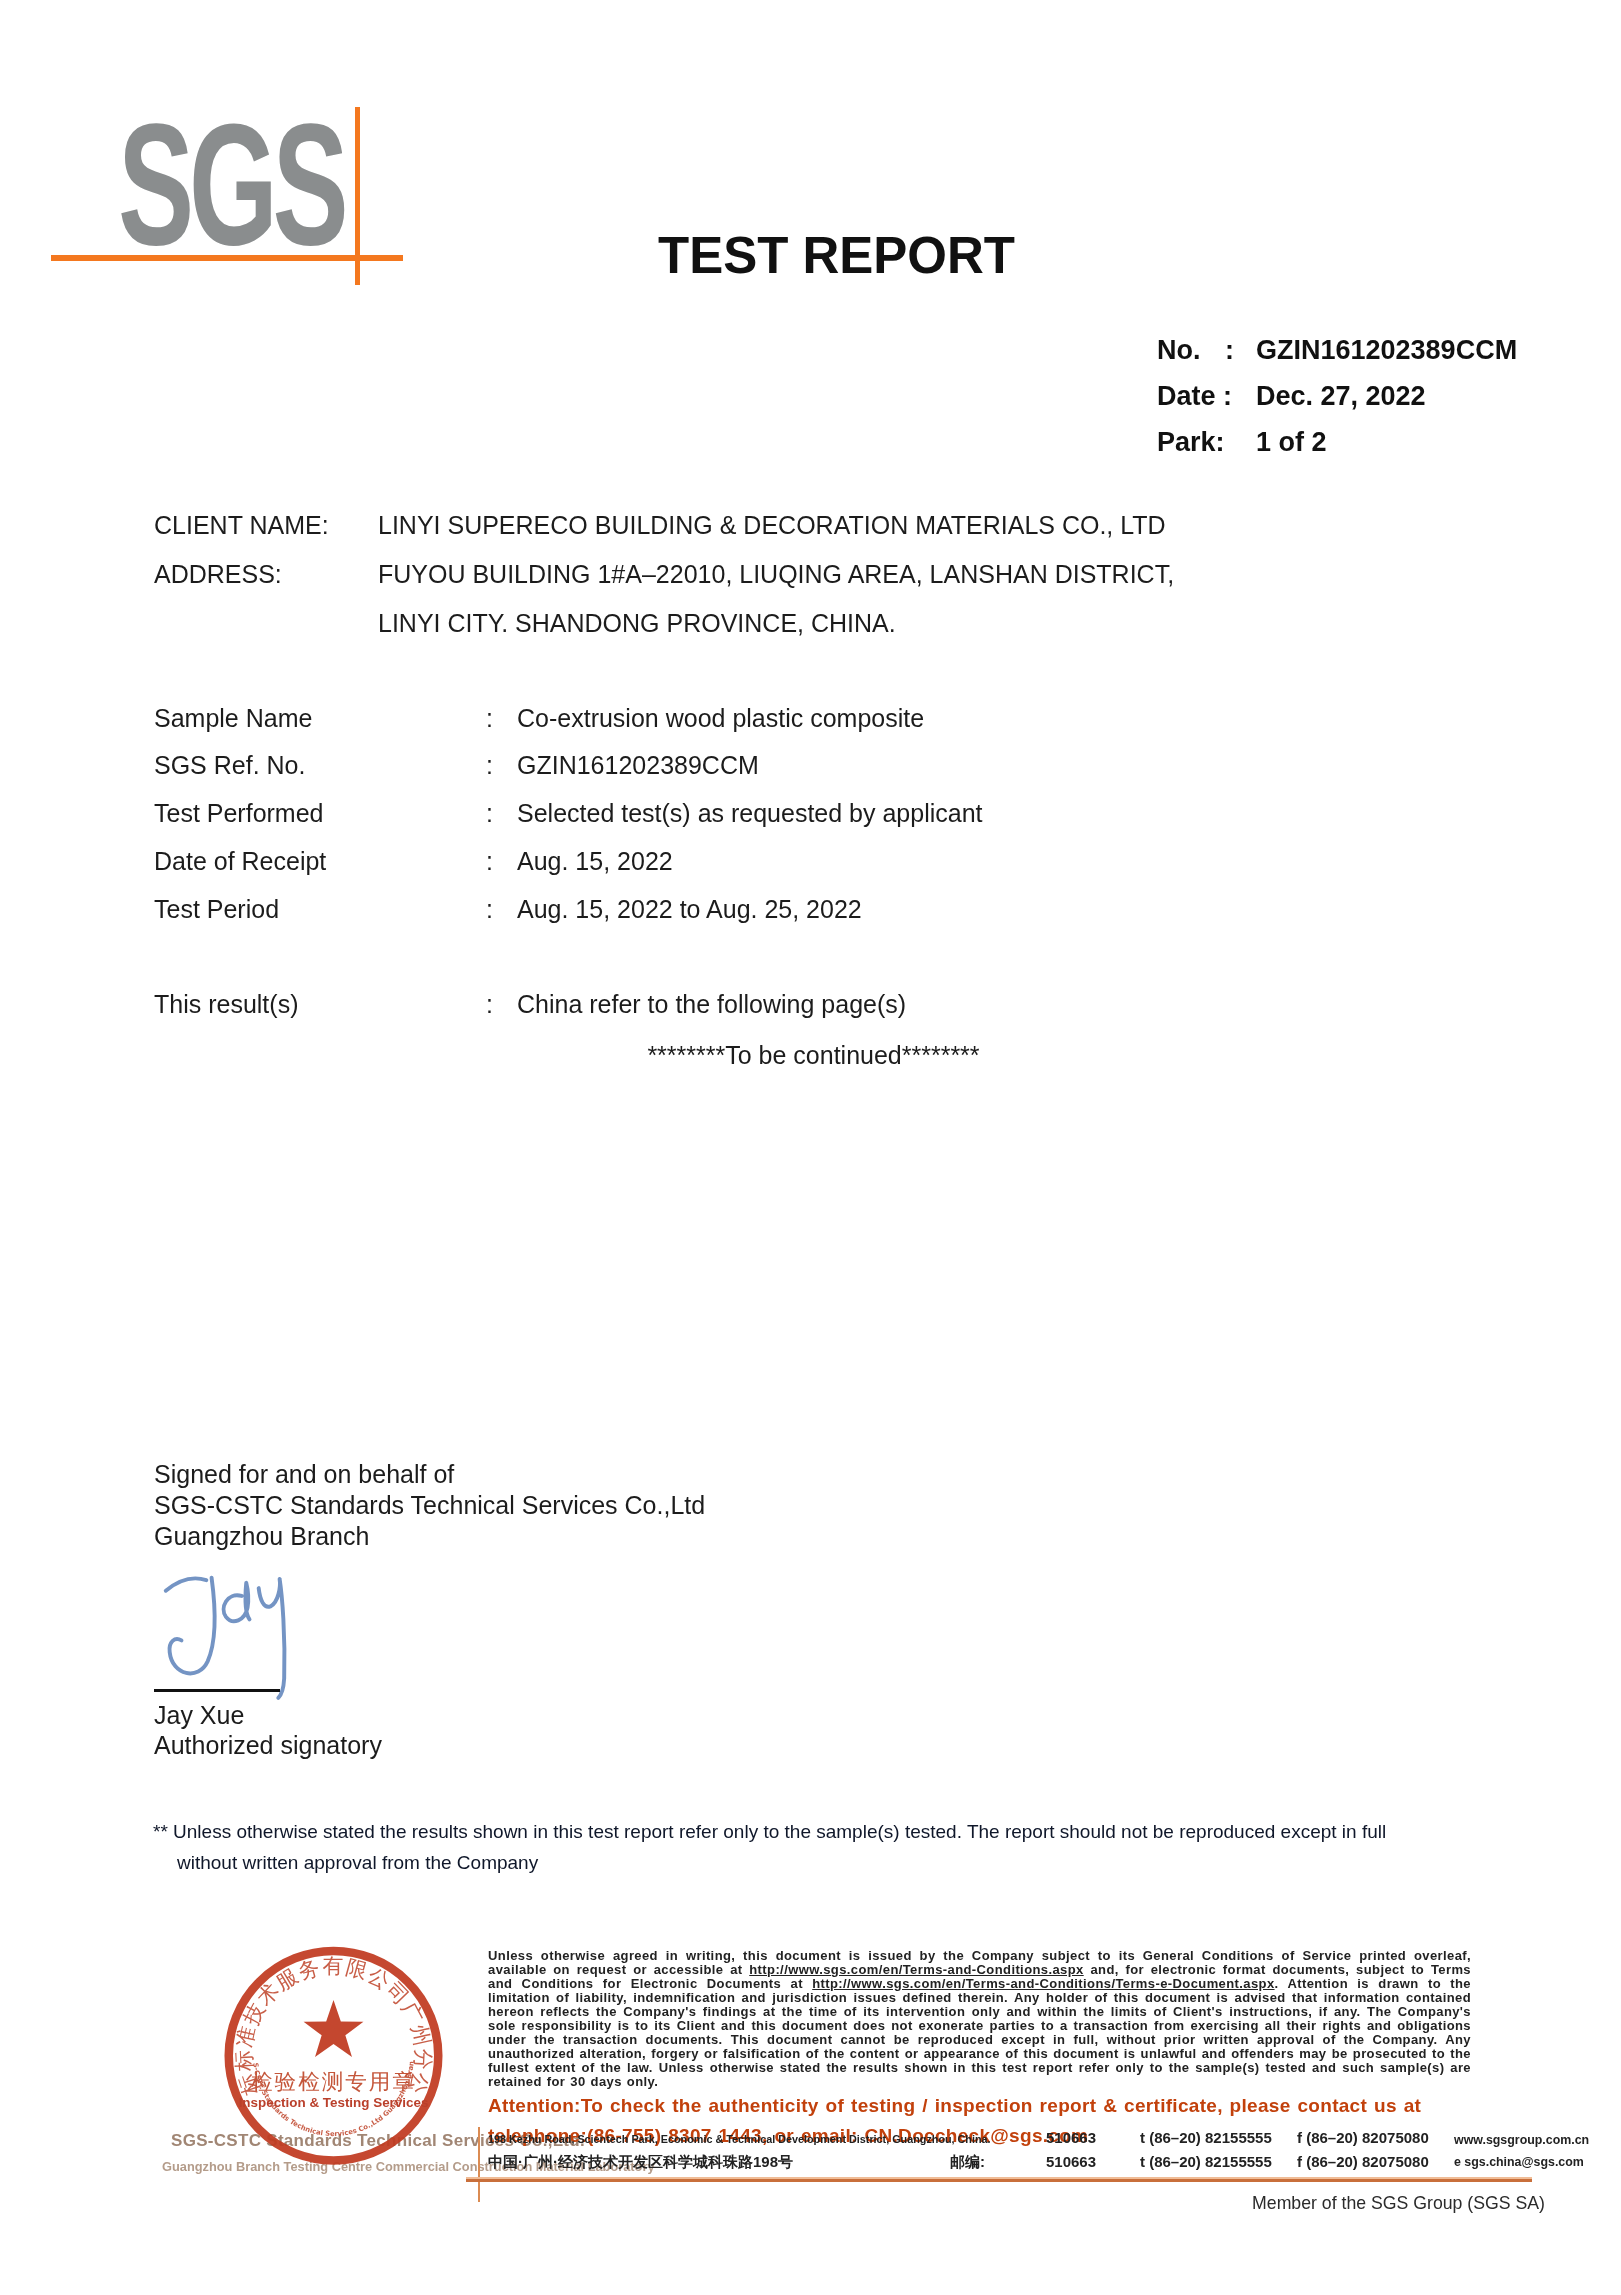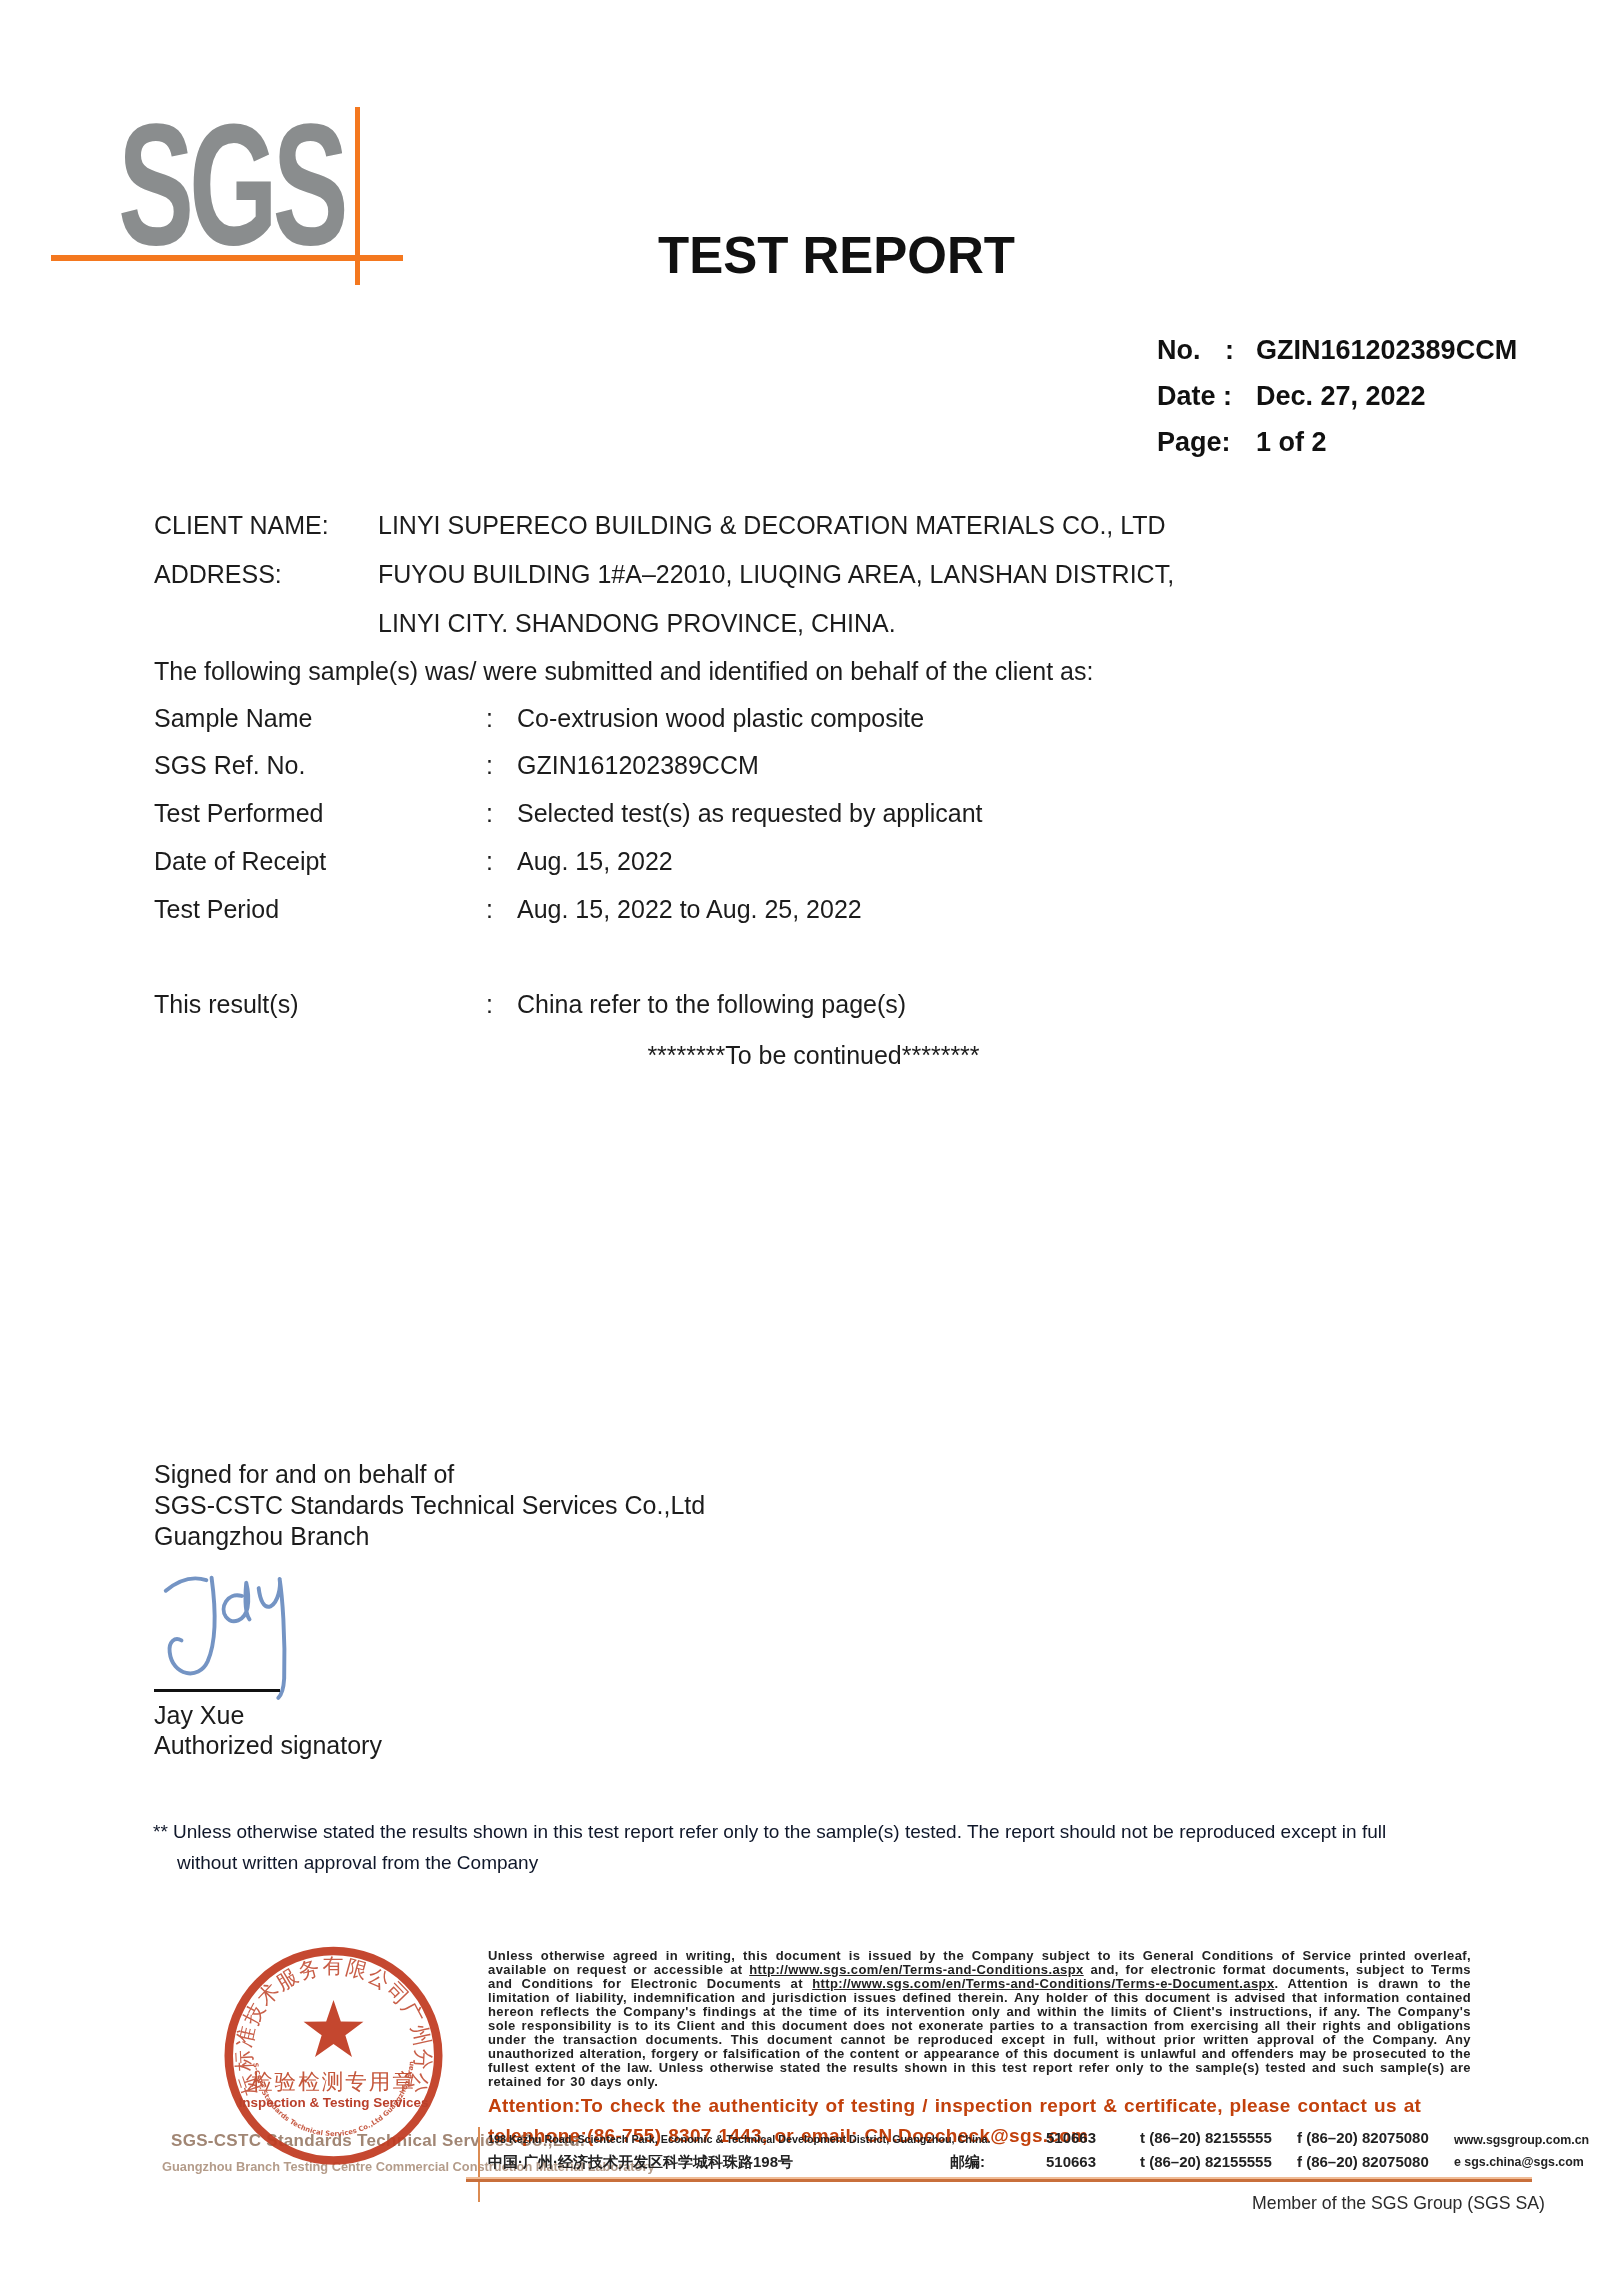--- a/index.html
+++ b/index.html
@@ -78,38 +78,35 @@
 
   <div class="abs title" style="left:658px;top:226px;">TEST REPORT</div>
 
   <div class="abs meta-row" style="left:1157px;top:335px;">
     <span class="lbl">No.</span><span class="sep">:</span><span>GZIN161202389CCM</span>
   </div>
   <div class="abs meta-row" style="left:1157px;top:381px;">
     <span class="lbl" style="width:99px;">Date :</span><span>Dec. 27, 2022</span>
   </div>
   <div class="abs meta-row" style="left:1157px;top:427px;">
-    <span class="lbl" style="width:99px;">Page:</span><span>1 of 2</span>
+    <span class="lbl" style="width:99px;">Park:</span><span>1 of 2</span>
   </div>
 
   <div class="abs body38 rowline" style="top:511px;">
     <span class="lab">CLIENT NAME:</span>
     <span class="val578">LINYI SUPERECO BUILDING &amp; DECORATION MATERIALS CO., LTD</span>
   </div>
   <div class="abs body38 rowline" style="top:560px;">
     <span class="lab">ADDRESS:</span>
     <span class="val578">FUYOU BUILDING 1#A–22010, LIUQING AREA, LANSHAN DISTRICT,</span>
   </div>
   <div class="abs body38 rowline" style="top:609px;">
     <span class="val578">LINYI CITY. SHANDONG PROVINCE, CHINA.</span>
   </div>
 
-  <div class="abs body38 rowline" style="top:657px;">
-    <span class="lab">The following sample(s) was/ were submitted and identified on behalf of the client as:</span>
-  </div>
 
   <div class="abs body38 rowline" style="top:704px;">
     <span class="lab">Sample Name</span>
     <span class="colon742">:</span>
     <span class="val790">Co-extrusion wood plastic composite</span>
   </div>
   <div class="abs body38 rowline" style="top:751px;">
     <span class="lab">SGS Ref. No.</span>
     <span class="colon742">:</span>
     <span class="val790">GZIN161202389CCM</span>

